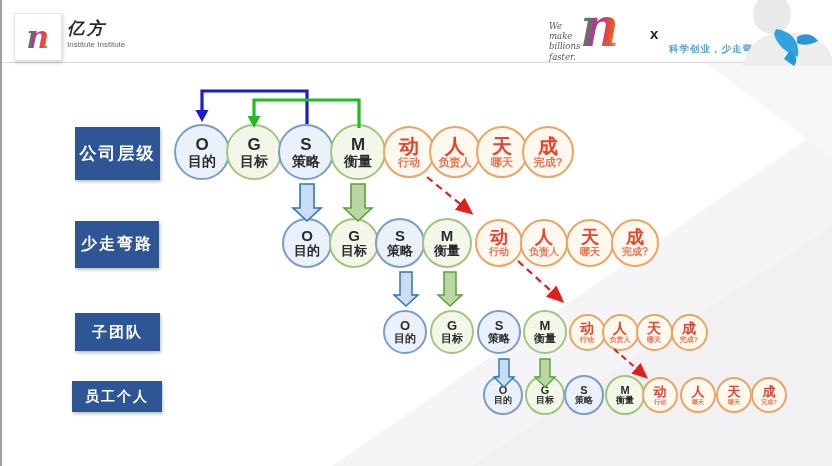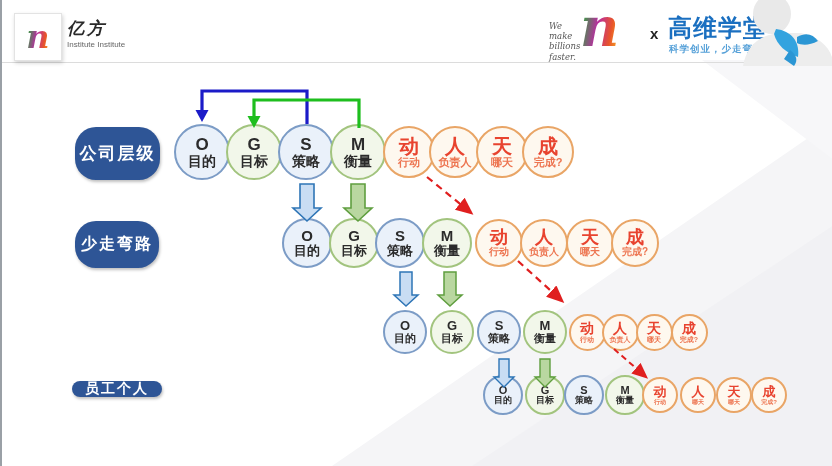--- a/index.html
+++ b/index.html
@@ -40,21 +40,20 @@
   .person{position:absolute;right:0;top:0;}
   
   #bg{position:absolute;left:0;top:0;z-index:0;}
   #diagram{position:absolute;left:0;top:0;width:832px;height:466px;z-index:2;}
   #overlay{position:absolute;left:0;top:0;z-index:3;pointer-events:none;}
   .hdr{position:absolute;left:0;top:0;width:832px;height:70px;z-index:4;}
   .row-label{
     position:absolute;background:#2e5596;color:#fff;font-weight:bold;
     display:flex;align-items:center;justify-content:center;letter-spacing:2px;
     box-shadow:1px 2px 3px rgba(0,0,0,.25);
-    border-radius:21px;
   }
   .circle{
     position:absolute;border-radius:50%;display:flex;flex-direction:column;
     align-items:center;justify-content:center;line-height:1.05;text-align:center;
     background:#fff;box-sizing:border-box;
   }
   .circle.blue{background:#eaf1fa;border:2px solid #7c9cc6;}
   .circle.green{background:#f2f7ea;border:2px solid #a2c47e;}
   .circle.action{background:#fef8ef;border:2px solid #e9a566;}
   .circle .letter{font-weight:bold;color:#2b2b2b;}
@@ -84,21 +83,20 @@
 
 
     <div class="tagline">
         <div>We</div>
         <div>make</div>
         <div>billions</div>
         <div>faster.</div>
       </div>
     <div class="big-n brand-n">n</div>
     <div class="x-sep">x</div>
-    <div class="school-name">高维学堂</div>
     <div class="school-slogan">科学创业，少走弯路</div>
 
     <svg class="person" width="95" height="66" viewBox="0 0 95 66">
       <ellipse cx="33" cy="14" rx="19" ry="20" fill="#e9e9e9"></ellipse>
       <path d="M4,66 C8,44 22,35 40,33 L62,33 C82,38 93,48 95,66 Z" fill="#ededed"></path>
       <path d="M37,29 C52,31 61,41 59,57 C47,53 38,45 35,34 Z" fill="#33a3df"></path>
       <path d="M58,37 C67,32 74,34 79,41 C70,46 62,45 58,43 Z" fill="#2b96d4"></path>
       <path d="M51,50 C58,55 59,61 55,66 L45,59 Z" fill="#2b96d4"></path>
     </svg>
   </div>
@@ -163,20 +161,21 @@
         <span class="word" style="font-size: 10px;">负责人</span>
       </div>
       <div class="circle action" style="left: 564px; top: 219px; width: 48px; height: 48px;">
         <span class="letter" style="font-size: 18px;">天</span>
         <span class="word" style="font-size: 10px;">哪天</span>
       </div>
       <div class="circle action" style="left: 609px; top: 219px; width: 48px; height: 48px;">
         <span class="letter" style="font-size: 18px;">成</span>
         <span class="word" style="font-size: 10px;">完成?</span>
       </div>
+      <div class="row-label" style="left: 73px; top: 313px; width: 85px; height: 38px; font-size: 15px;">子团队</div>
       <div class="circle blue" style="left: 381px; top: 310px; width: 44px; height: 44px;">
         <span class="letter" style="font-size: 13px;">O</span>
         <span class="word" style="font-size: 11px;">目的</span>
       </div>
       <div class="circle green" style="left: 428px; top: 310px; width: 44px; height: 44px;">
         <span class="letter" style="font-size: 13px;">G</span>
         <span class="word" style="font-size: 11px;">目标</span>
       </div>
       <div class="circle blue" style="left: 475px; top: 310px; width: 44px; height: 44px;">
         <span class="letter" style="font-size: 13px;">S</span>
@@ -195,21 +194,21 @@
         <span class="word" style="font-size: 7px;">负责人</span>
       </div>
       <div class="circle action" style="left: 633.5px; top: 313.5px; width: 37px; height: 37px;">
         <span class="letter" style="font-size: 14px;">天</span>
         <span class="word" style="font-size: 7px;">哪天</span>
       </div>
       <div class="circle action" style="left: 668.5px; top: 313.5px; width: 37px; height: 37px;">
         <span class="letter" style="font-size: 14px;">成</span>
         <span class="word" style="font-size: 7px;">完成?</span>
       </div>
-      <div class="row-label" style="left: 70px; top: 381px; width: 90px; height: 16px; font-size: 14px;">员工个人</div>
+      <div class="row-label" style="left: 70px; top: 381px; width: 90px; height: 31px; font-size: 14px;">员工个人</div>
       <div class="circle blue" style="left: 481px; top: 375px; width: 40px; height: 40px;">
         <span class="letter" style="font-size: 11px;">O</span>
         <span class="word" style="font-size: 9px;">目的</span>
       </div>
       <div class="circle green" style="left: 523px; top: 375px; width: 40px; height: 40px;">
         <span class="letter" style="font-size: 11px;">G</span>
         <span class="word" style="font-size: 9px;">目标</span>
       </div>
       <div class="circle blue" style="left: 562px; top: 375px; width: 40px; height: 40px;">
         <span class="letter" style="font-size: 11px;">S</span>

